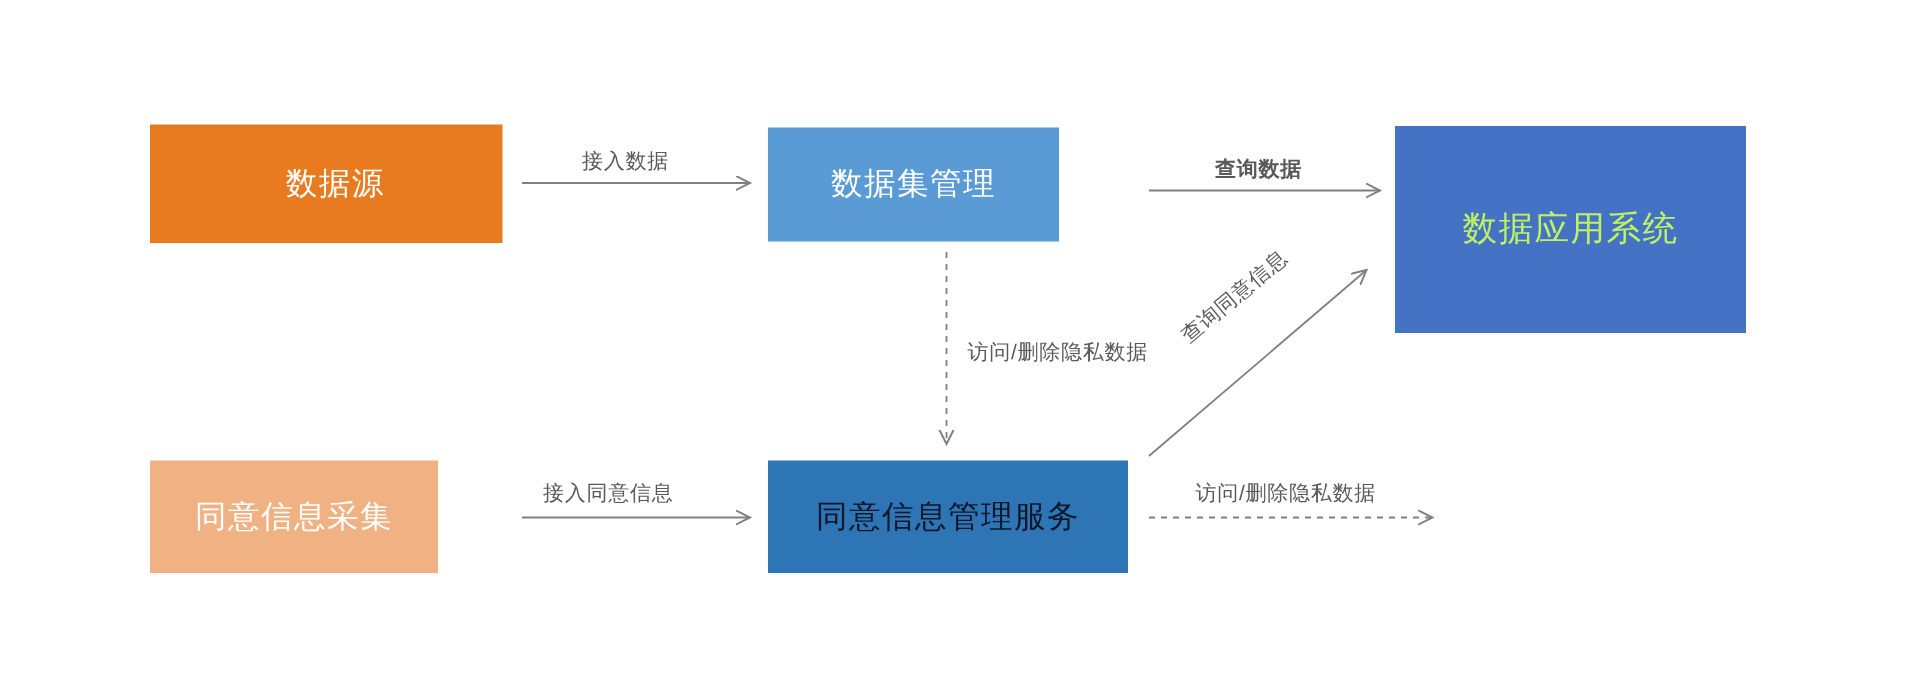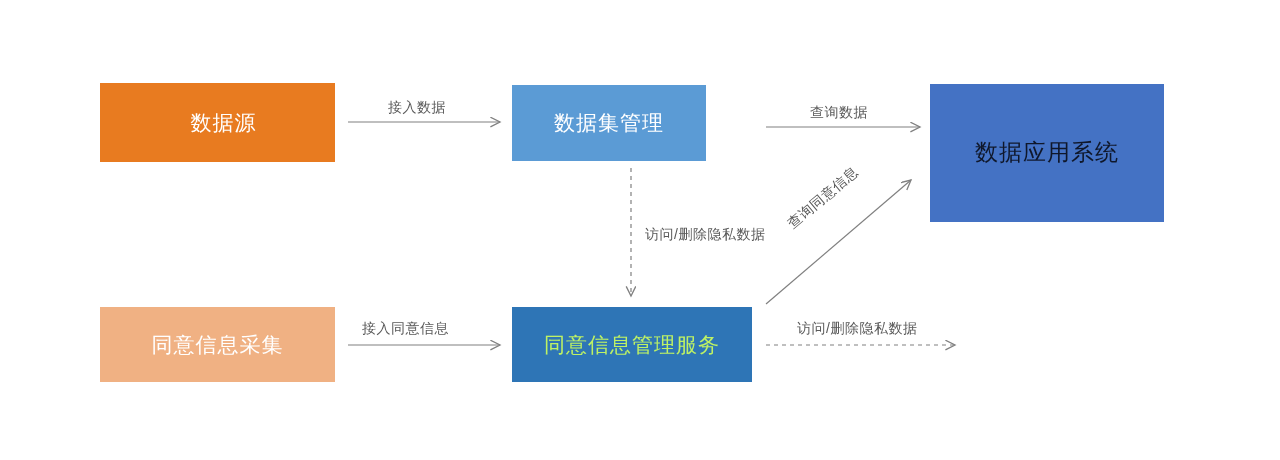--- a/index.html
+++ b/index.html
@@ -43,33 +43,33 @@
   }
   #node-dataset-management {
     left: 512px;  top: 85px;  width: 194px; height: 76px;
     background: #5b9bd5;
     color: #ffffff;
     font-size: 21px;
   }
   #node-data-application-system {
     left: 930px;  top: 84px;  width: 234px; height: 138px;
     background: #4472c4;
-    color: #0f172a;
+    color: #bef264;
     font-size: 23px;
   }
   #node-consent-collection {
-    left: 100px;  top: 307px;  width: 235px; height: 75px;
+    left: 100px;  top: 307px;  width: 192px; height: 75px;
     background: #f0b183;
     color: #ffffff;
     font-size: 21px;
   }
   #node-consent-management-service {
     left: 512px;  top: 307px;  width: 240px; height: 75px;
     background: #2e75b6;
-    color: #bef264;
+    color: #0f172a;
     font-size: 21px;
   }
   #node-other-application {
     left: 966px;  top: 318px;  width: 163px; height: 54px;
     background: #ffffff;
     border: 3px dashed #f0ad16;
     color: #404040;
     font-size: 18px;
   }
 
@@ -82,21 +82,21 @@
     pointer-events: none;
   }
   .edge-label {
     position: absolute;
     color: #595959;
     font-size: 14px;
     white-space: nowrap;
     letter-spacing: 0.5px;
   }
   #label-access-data        { left: 388px; top: 99px; font-family: Liberation Serif, serif; }
-  #label-query-data         { left: 810px; top: 104px; }
+  #label-query-data         { left: 810px; top: 104px; font-weight: bold; }
   #label-access-delete-top  { left: 645px; top: 226px; }
   #label-query-consent      {
     left: 790px; top: 217px;
     transform: rotate(-40deg);
     transform-origin: left center;
   }
   #label-access-consent     { left: 362px; top: 320px; }
   #label-access-delete-bot  { left: 797px; top: 320px; }
 </style>
 </head>

